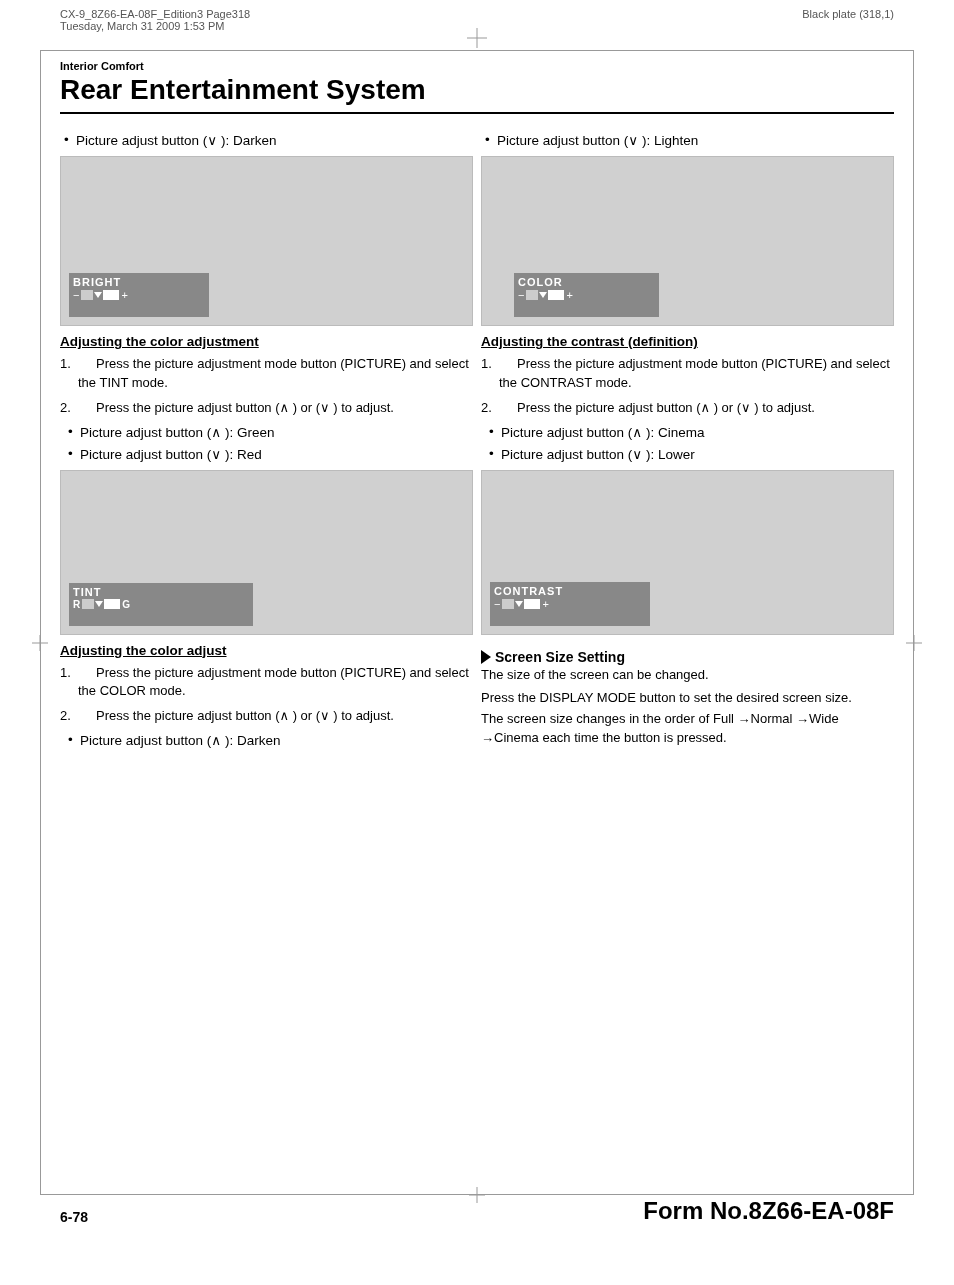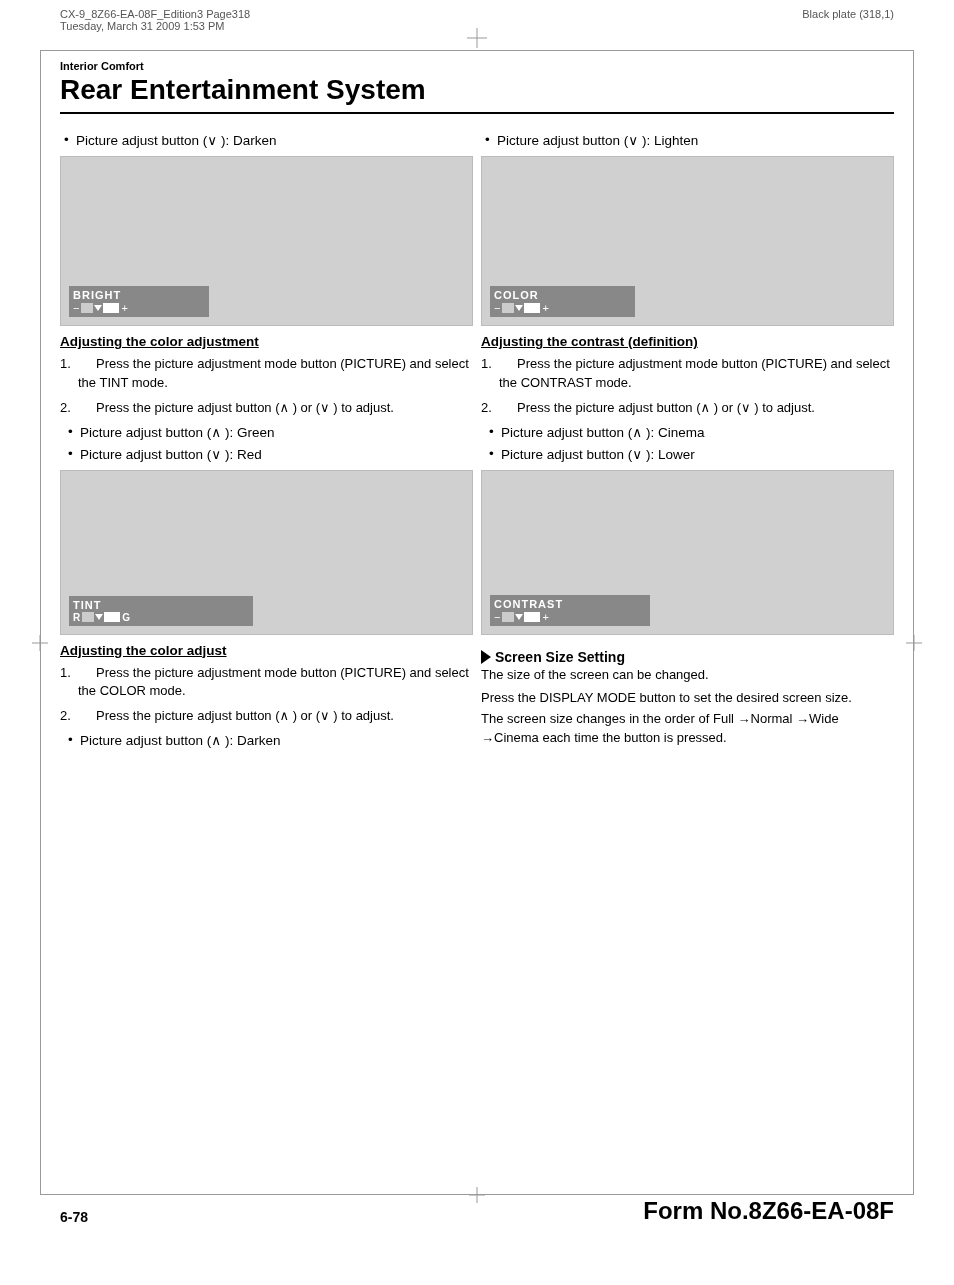--- a/index.html
+++ b/index.html
@@ -153,21 +153,21 @@
       margin: 8px 0;
       position: relative;
     }
 
     
     .osd-bar {
       position: absolute;
       bottom: 8px;
       left: 8px;
       background: #888;
-      padding: 3px 6px 3px 4px;
+      padding: 3px 6px 16px 4px;
     }
     .osd-label {
       font-size: 11px;
       font-weight: bold;
       color: #fff;
       letter-spacing: 1px;
     }
     .osd-scale {
       display: flex;
       align-items: center;
@@ -414,21 +414,21 @@
         <div class="bullet-item">Picture adjust button (∧ ): Darken</div>
       </div>
 
     </div>
 
     <div class="col">
 
       <div class="bullet-item">Picture adjust button (∨ ): Lighten</div>
 
       <div class="screen-box">
-        <div class="osd-bar" style="width:145px;">
+        <div class="osd-bar" style="width:145px;margin-left:24px;">
           <div class="osd-label">COLOR</div>
           <div class="osd-scale">
             <span class="osd-minus">−</span>
             <span class="osd-tick"></span>
             <span class="osd-tick"></span>
             <span class="osd-tick"></span>
             <span class="osd-tick-marker"></span>
             <span class="osd-tick osd-tick-active"></span>
             <span class="osd-tick osd-tick-active"></span>
             <span class="osd-tick osd-tick-active"></span>

